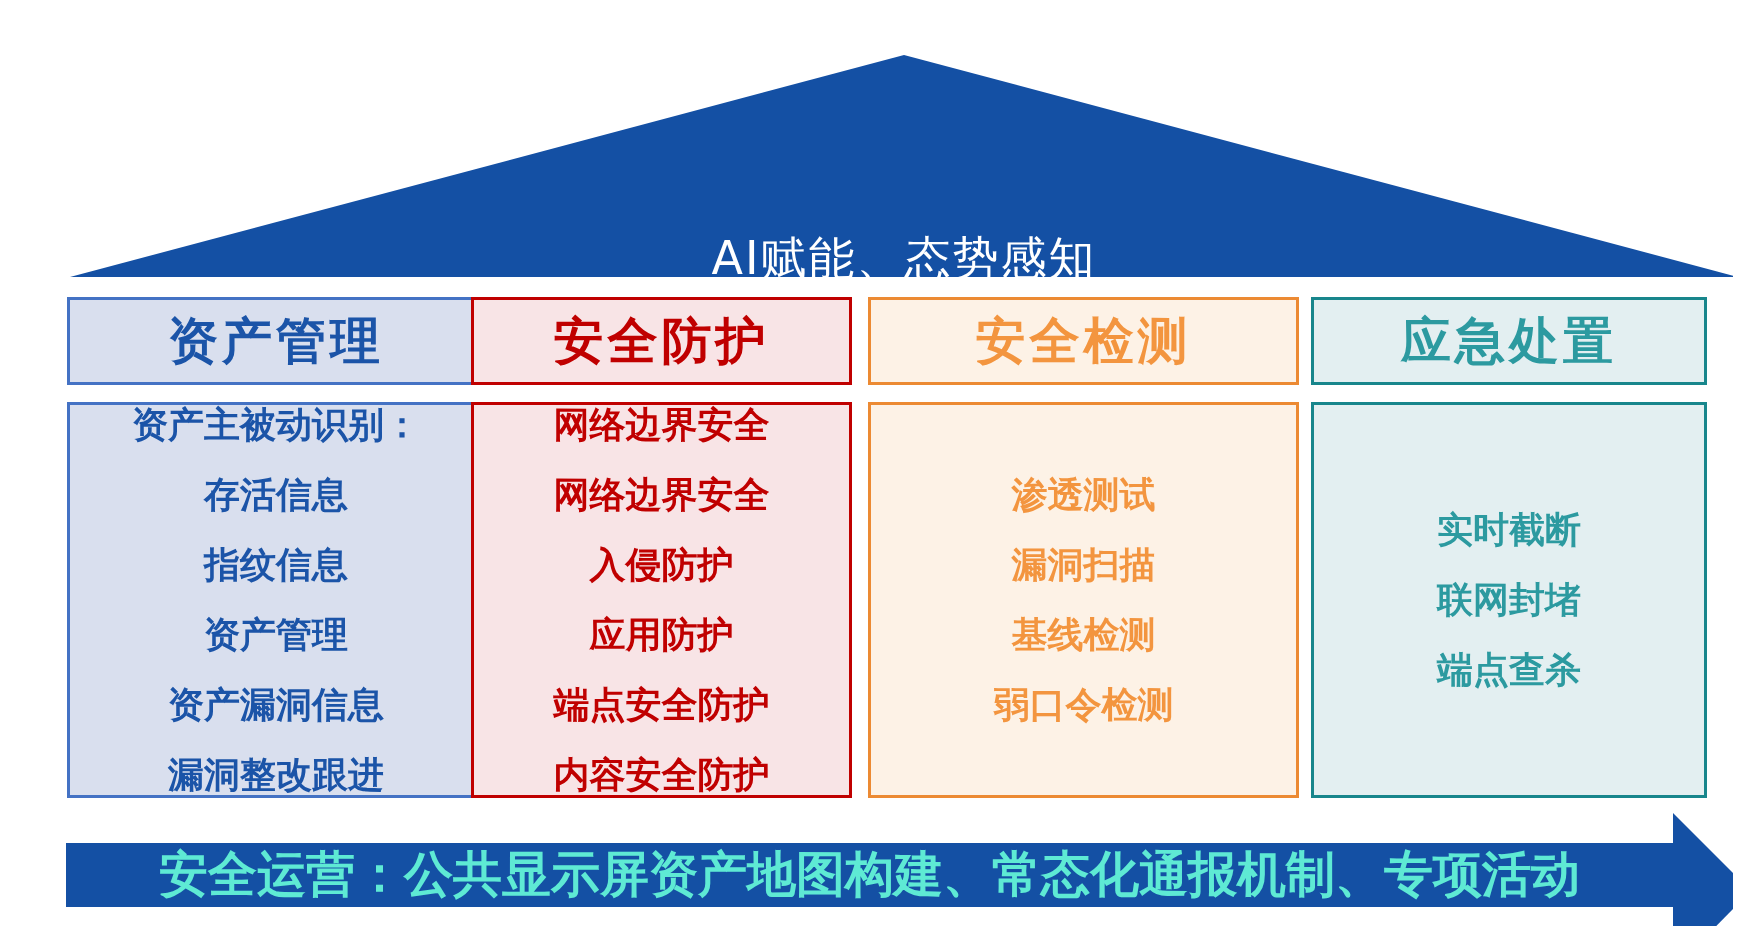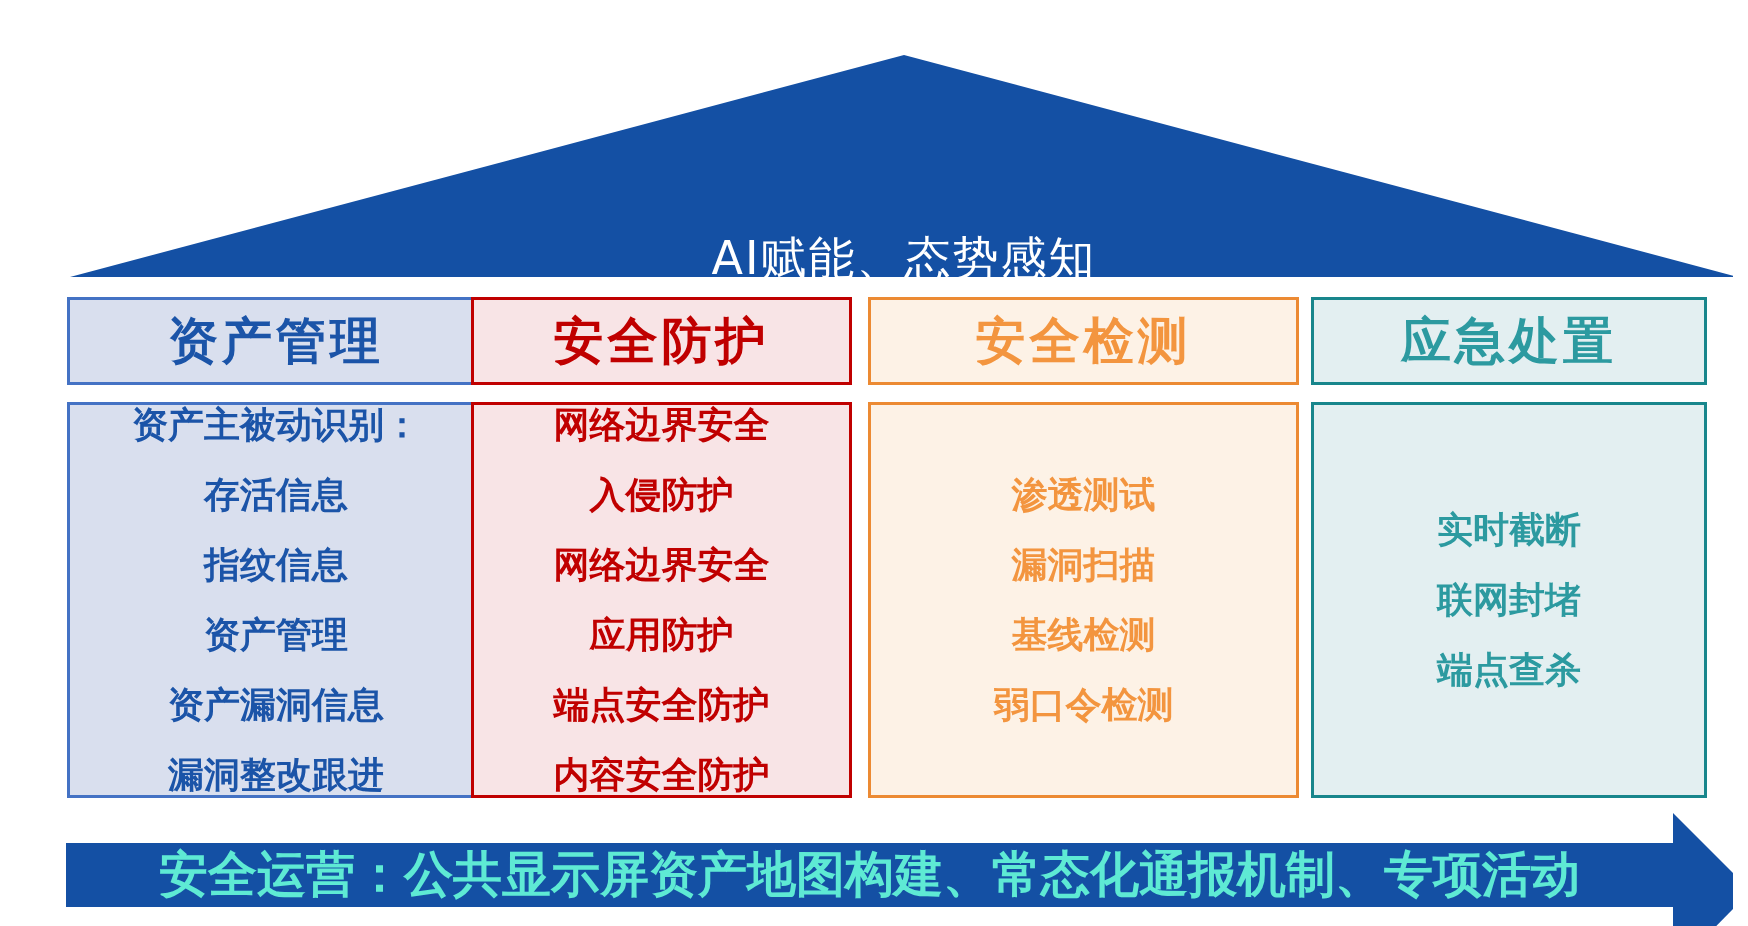--- a/index.html
+++ b/index.html
@@ -119,22 +119,22 @@
           <div class="item">漏洞整改跟进</div>
         </div>
     </div>
   </div>
 
   <div class="column col-1" style="--accent: #C00000; --text: #C00000; --bg: #F8E4E6;">
     <div class="header-box">安全防护</div>
     <div class="content-box">
       <div class="items">
           <div class="item">网络边界安全</div>
+          <div class="item">网络边界安全</div>
           <div class="item">入侵防护</div>
-          <div class="item">网络边界安全</div>
           <div class="item">应用防护</div>
           <div class="item">端点安全防护</div>
           <div class="item">内容安全防护</div>
         </div>
     </div>
   </div>
 
   <div class="column col-2" style="--accent: #EC8A33; --text: #F3953F; --bg: #FDF2E6;">
     <div class="header-box">安全检测</div>
     <div class="content-box">

